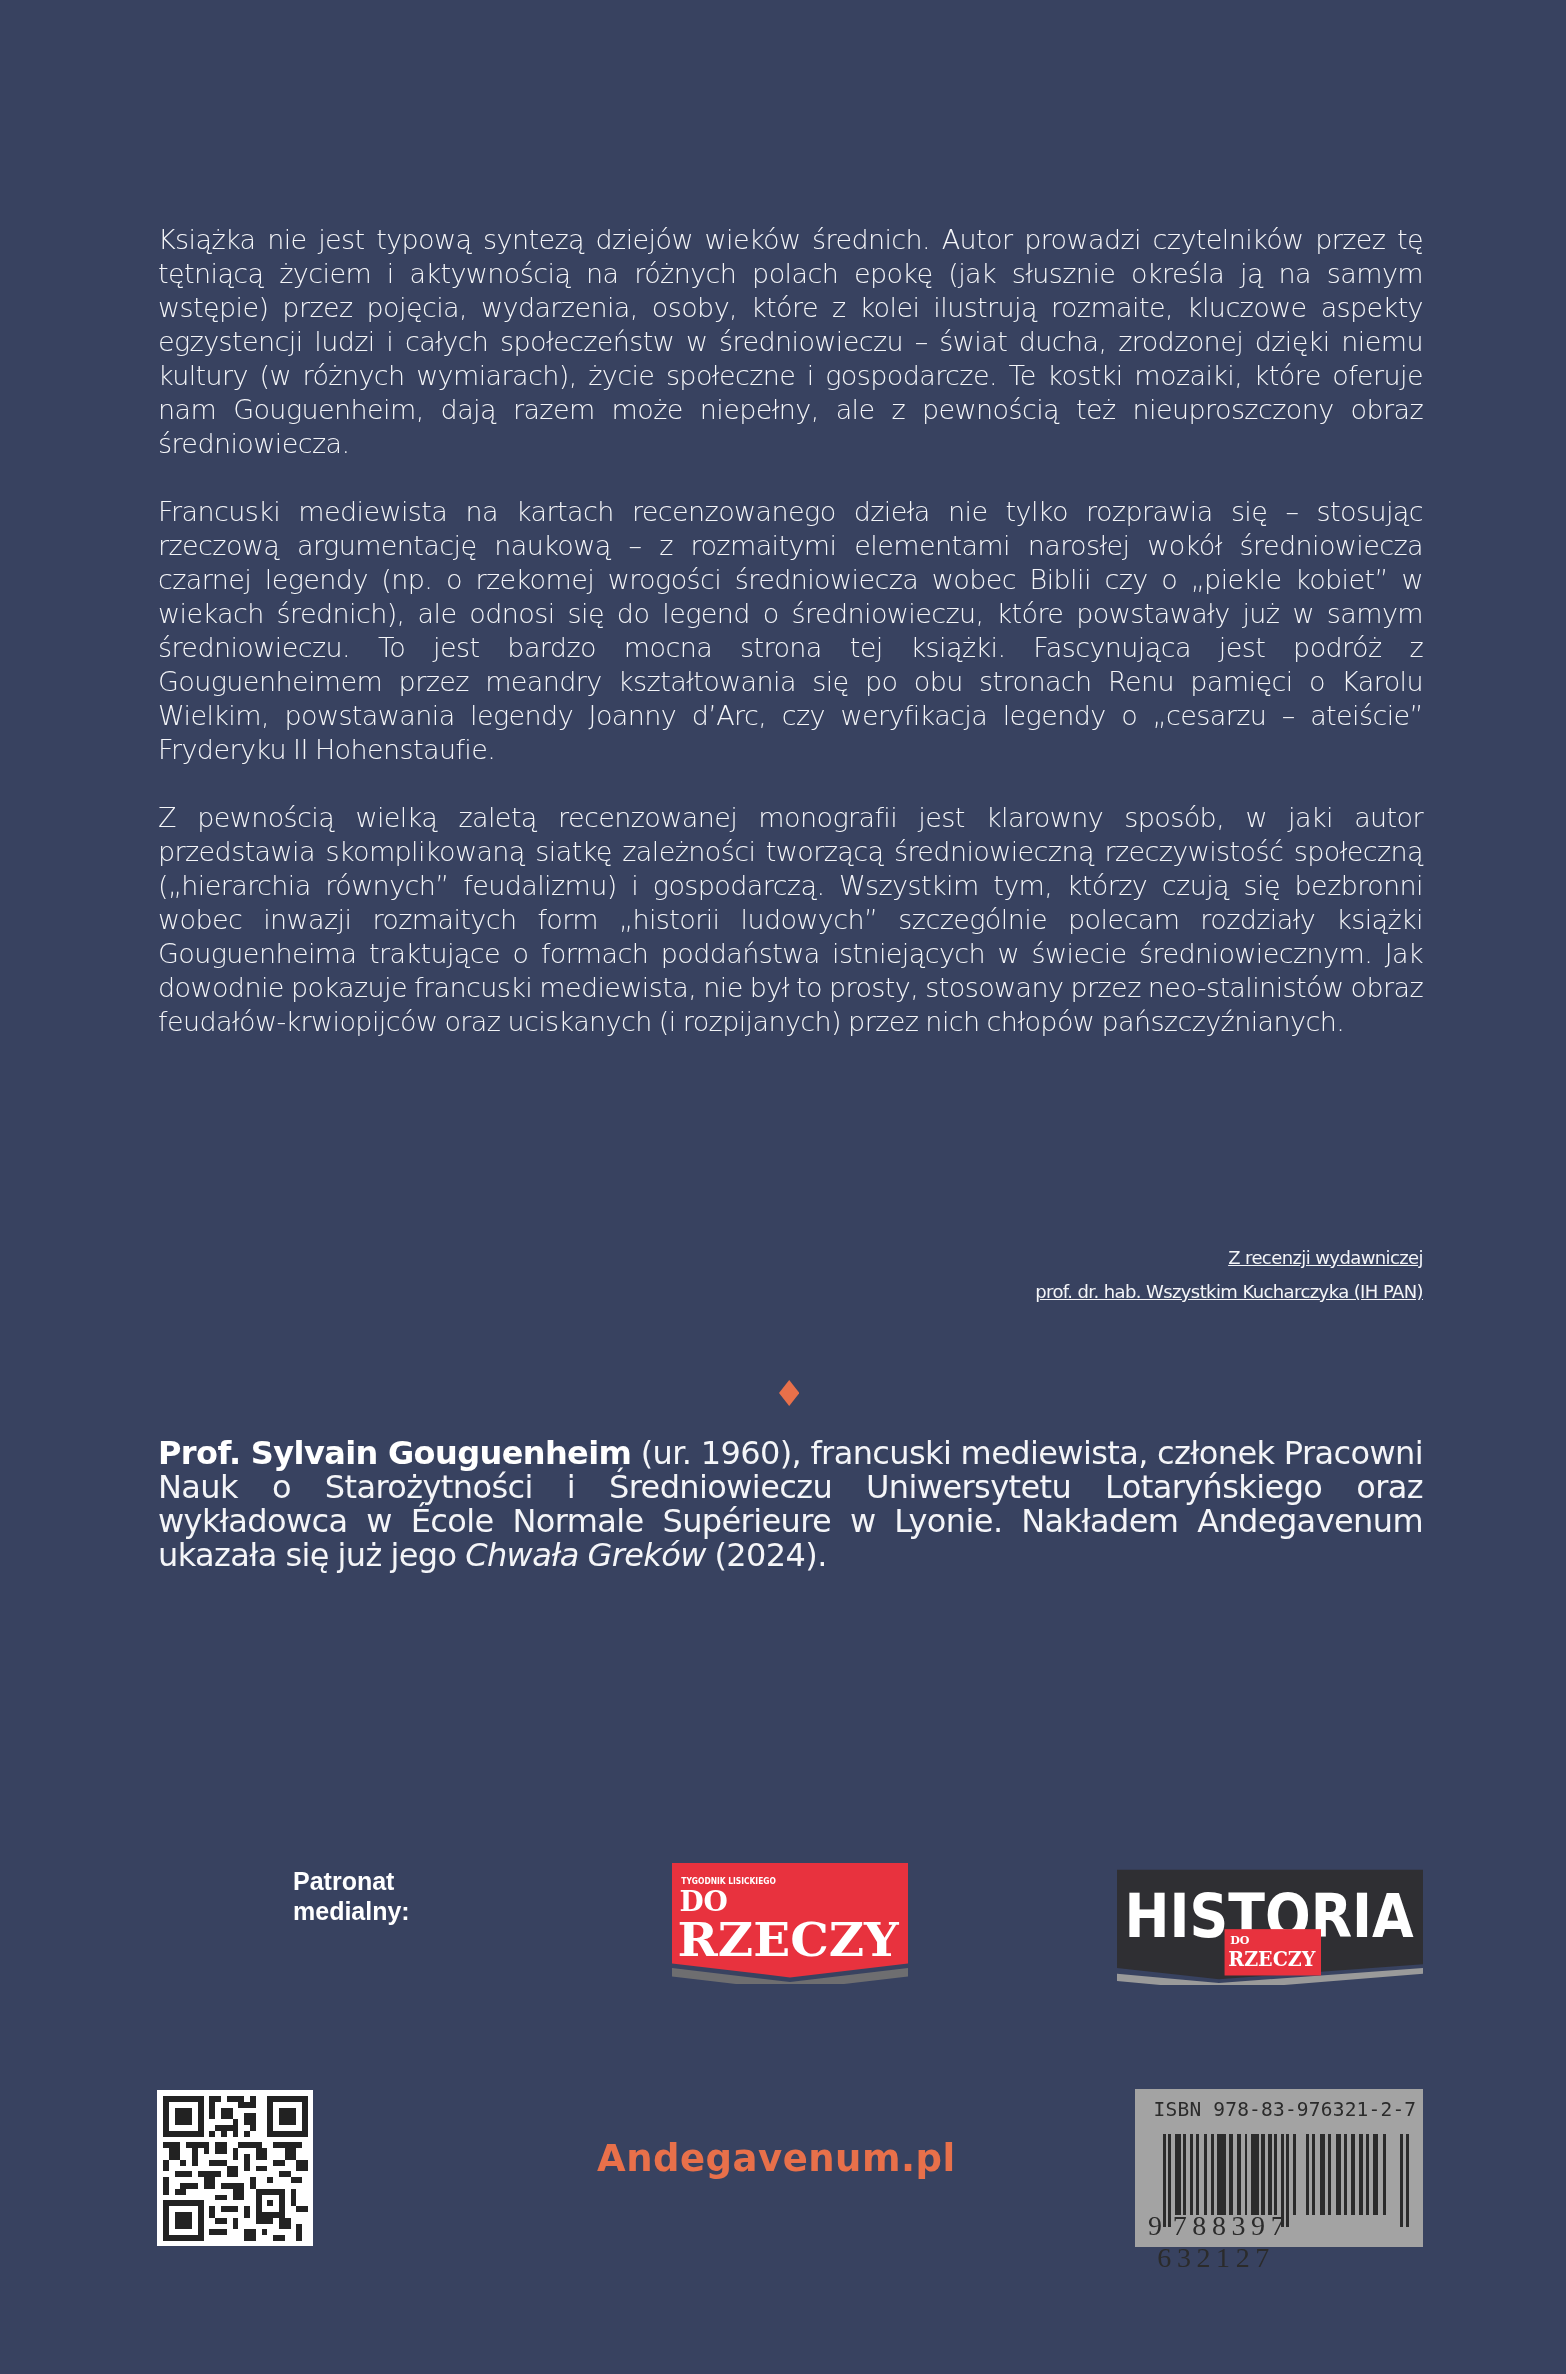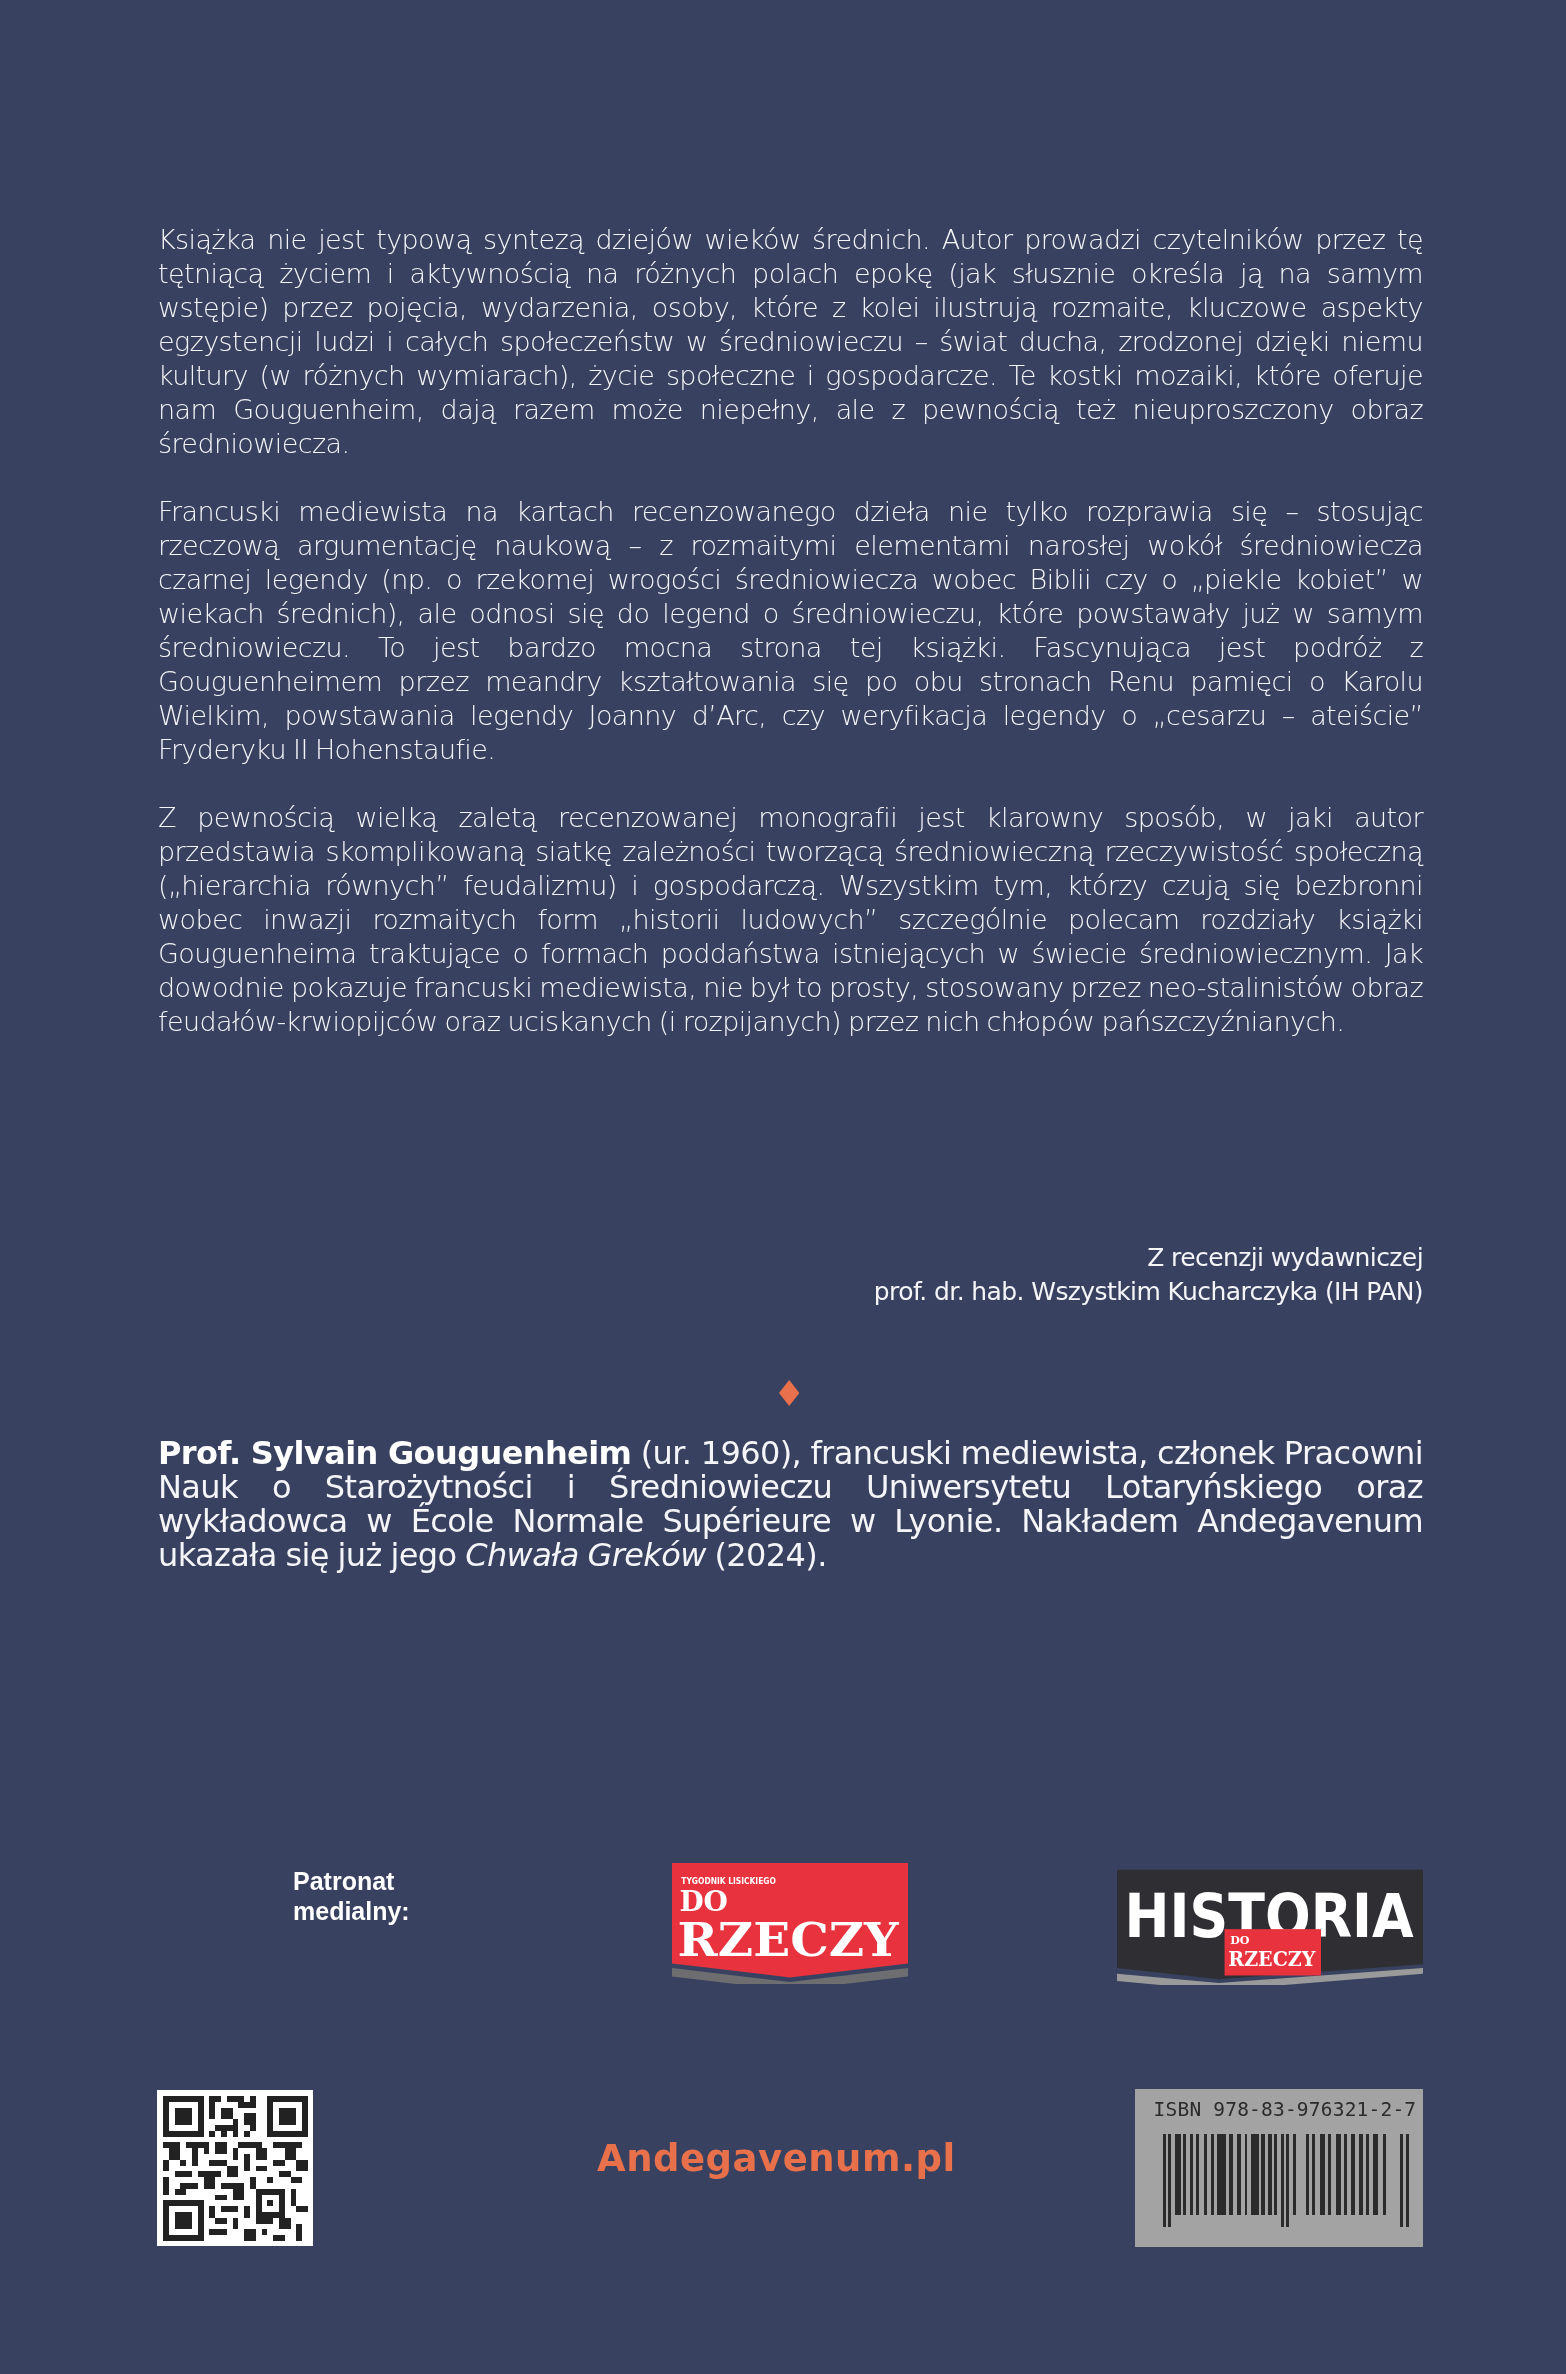--- a/index.html
+++ b/index.html
@@ -26,24 +26,25 @@
     text-justify: inter-word;
     hyphens: manual;
   }
   .body-text p { margin-bottom: 34px; color: #f4f5f8; }
   .body-text p:last-child { margin-bottom: 0; }
   .attribution {
     position: absolute;
     right: 144px;
     top: 1241px;
     text-align: right;
-    font-size: 25px;
+    font-size: 18px;
     line-height: 34px;
     letter-spacing: -0.6px;
     color: #f4f5f8;
+    text-decoration: underline;
   }
   .diamond {
     position: absolute;
     left: 779px;
     top: 1380px;
     width: 20.4px;
     height: 26px;
   }
   .bio {
     position: absolute;
@@ -303,16 +304,21 @@
           <rect x="233" y="48" width="4" height="88"></rect>
         <rect x="241" y="48" width="4" height="88"></rect>
           <rect x="249" y="48" width="3" height="88"></rect>
         <rect x="256" y="48" width="6" height="88"></rect>
           <rect x="267" y="48" width="3" height="88"></rect>
 
         <rect x="285" y="48" width="3" height="100"></rect>
           <rect x="292" y="48" width="3" height="100"></rect>
       </g>
     </svg>
+    <div class="ean-digits">
+      <span>9</span>
+      <span style="letter-spacing:5.6px;margin-left:1.9px">788397</span>
+      <span style="letter-spacing:5.6px;margin-left:9.3px">632127</span>
+    </div>
   </div>
 
 </div>
 
 
 </body></html>

